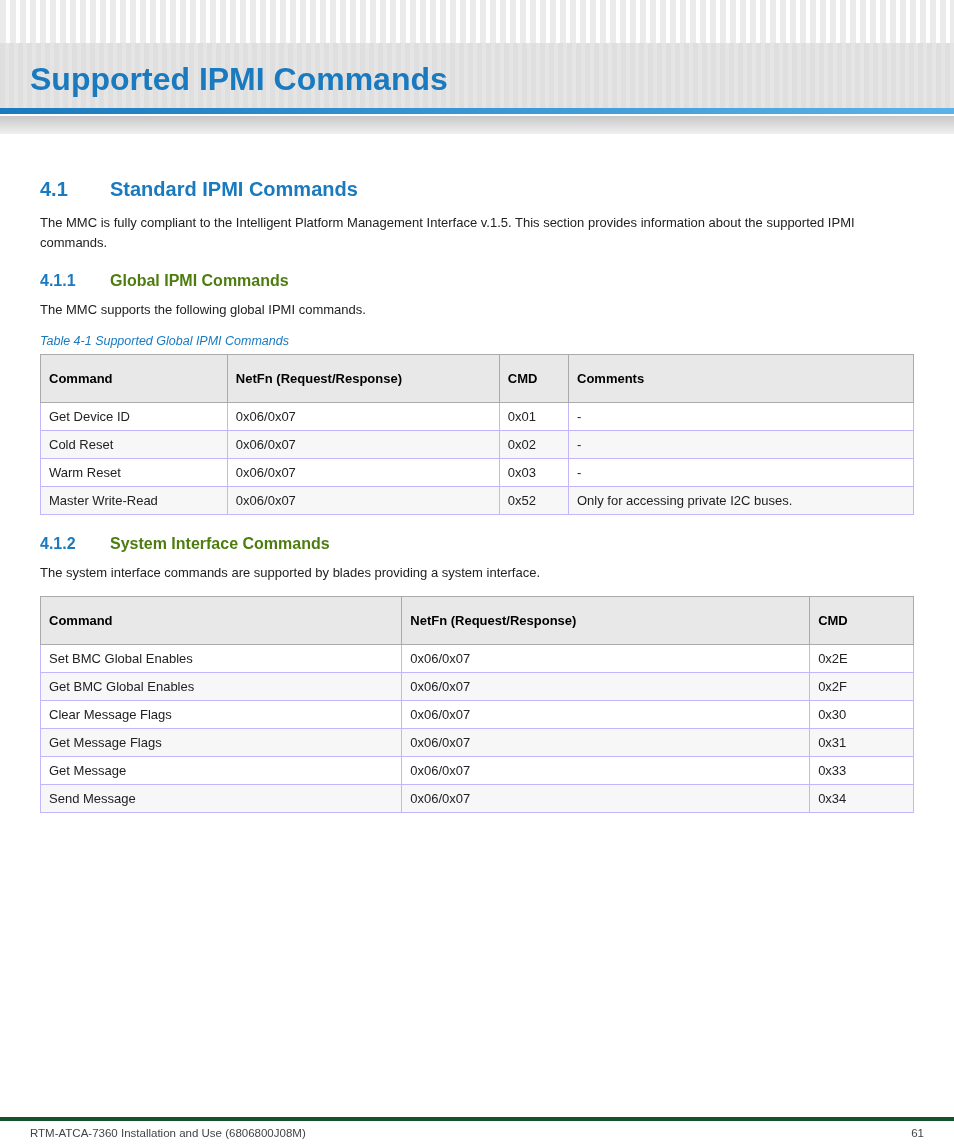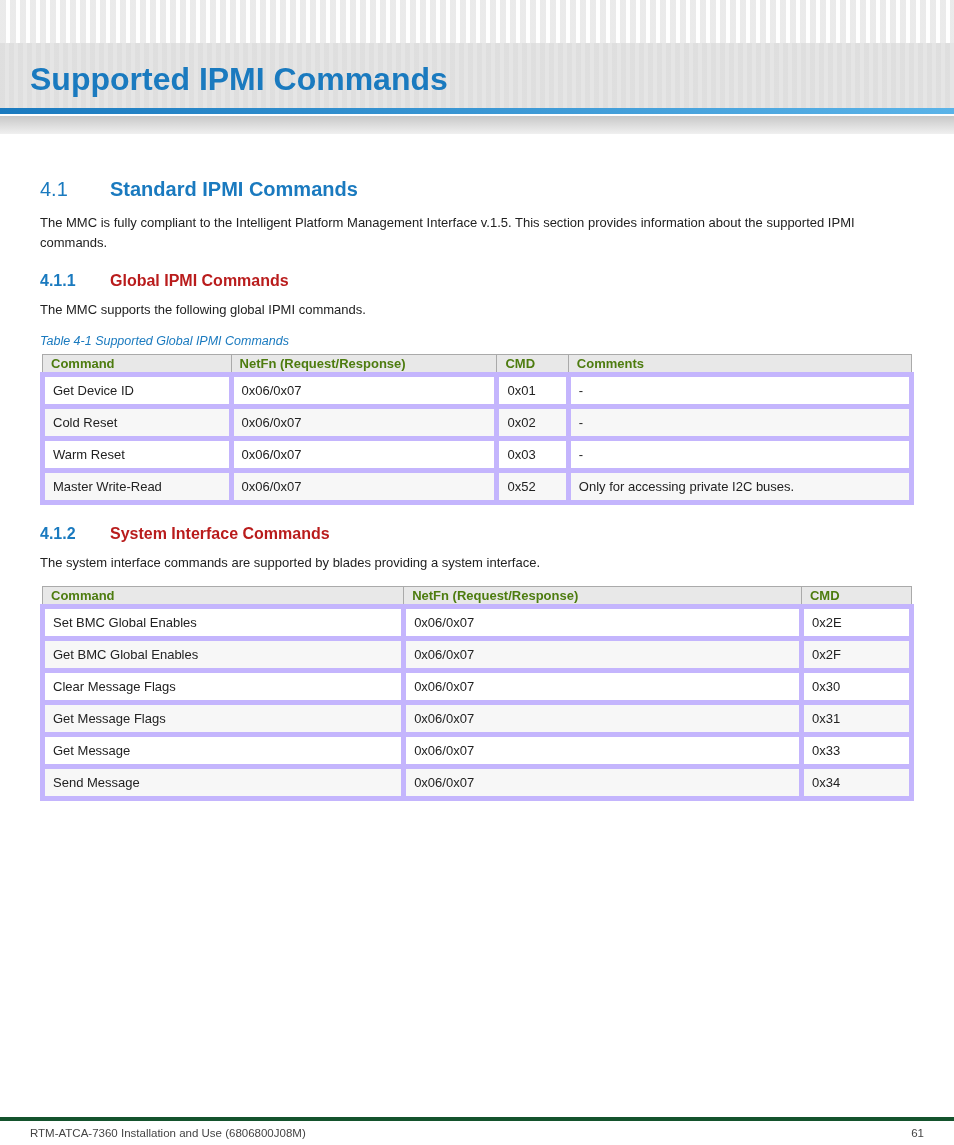--- a/index.html
+++ b/index.html
@@ -85,42 +85,42 @@
     
     .section-heading {
       display: flex;
       align-items: baseline;
       margin-bottom: 12px;
       margin-top: 24px;
     }
     .section-num {
       color: #1a7abf;
       font-size: 20px;
-      font-weight: normal;
+      font-weight: bold;
       min-width: 70px;
     }
     .section-title {
       color: #1a7abf;
       font-size: 20px;
       font-weight: bold;
     }
     .subsection-heading {
       display: flex;
       align-items: flex-end;
       margin-bottom: 10px;
       margin-top: 20px;
     }
     .subsection-num {
       color: #1a7abf;
       font-size: 16px;
       font-weight: bold;
       min-width: 70px;
     }
     .subsection-title {
-      color: #b91c1c;
+      color: #4d7c0f;
       font-size: 16px;
       font-weight: bold;
     }
 
     
     .body-text {
       margin-bottom: 14px;
       line-height: 1.5;
       font-size: 13px;
       color: #222;
@@ -138,27 +138,27 @@
     
     table {
       border-collapse: collapse;
       width: 100%;
       margin-bottom: 20px;
       font-size: 13px;
     }
     table th {
       background: #e8e8e8;
       border: 1px solid #aaa;
-      padding: 1px 8px;
+      padding: 16px 8px;
       font-weight: bold;
       text-align: left;
-      color: #4d7c0f;
+      color: #000000;
     }
     table td {
-      border: 5px solid #c4b5fd;
+      border: 1px solid #c4b5fd;
       padding: 6px 8px;
       color: #222;
       vertical-align: top;
     }
     table tr:nth-child(even) td {
       background: #f7f7f7;
     }
     table tr:nth-child(odd) td {
       background: #fff;
     }

